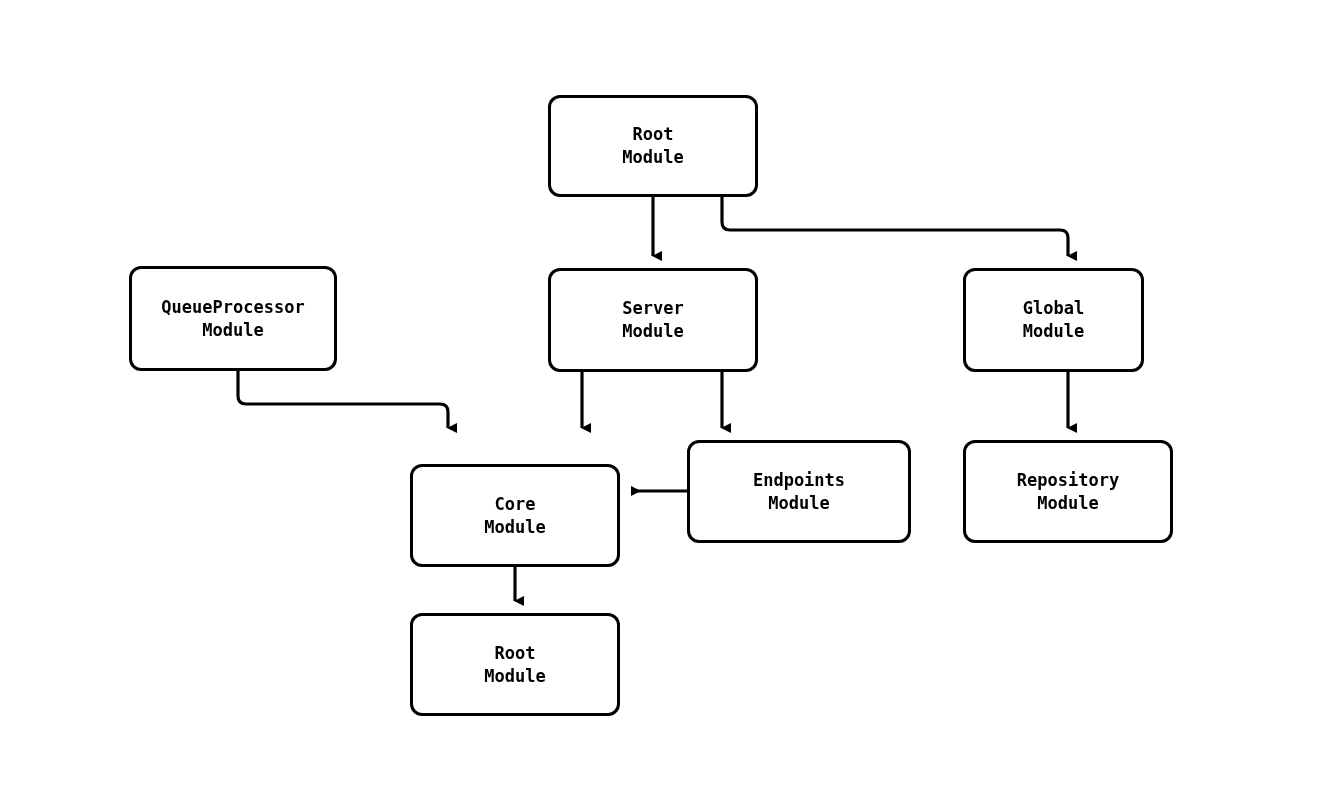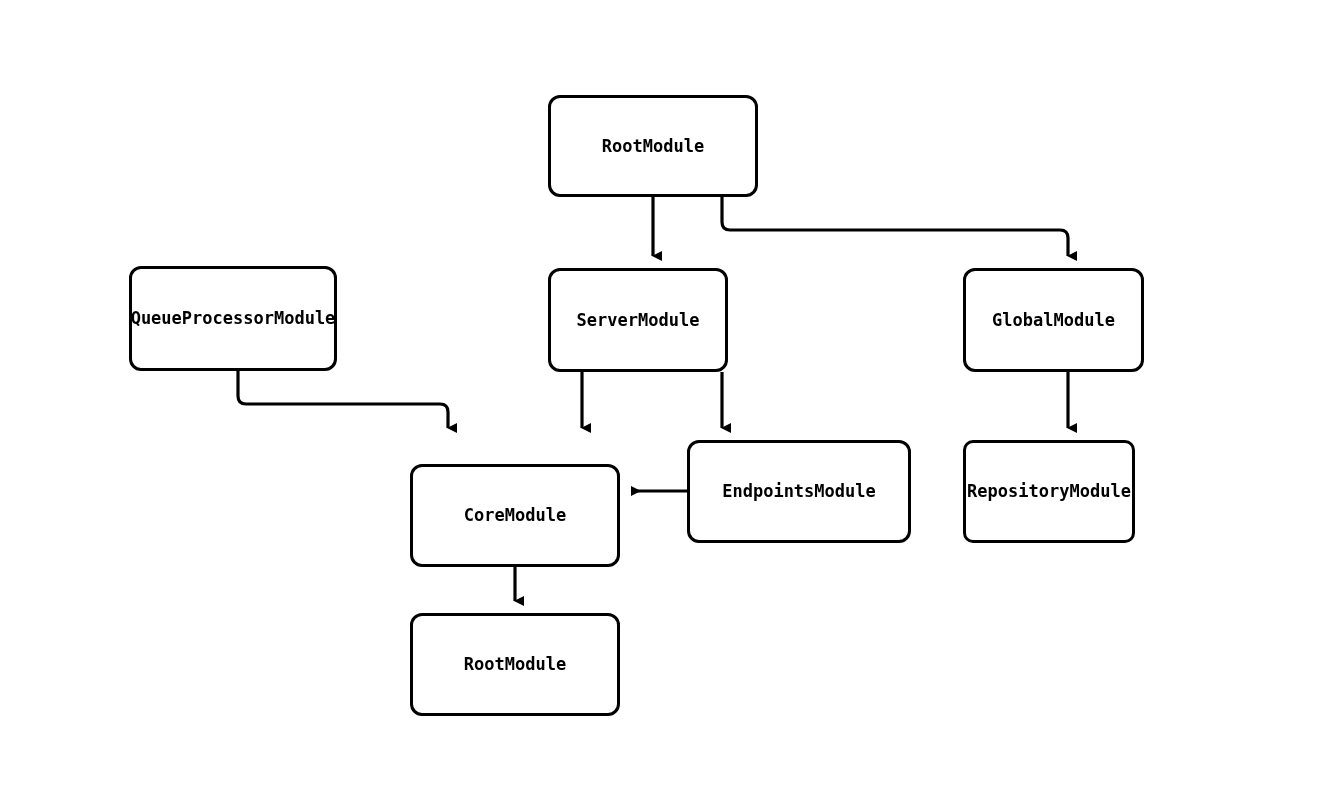--- a/index.html
+++ b/index.html
@@ -24,21 +24,21 @@
     height: 809px;
     pointer-events: none;
   }
   .node {
     position: absolute;
     box-sizing: border-box;
     border: 3px solid #000000;
     border-radius: 12px;
     background: #ffffff;
     display: flex;
-    flex-direction: row;
+    flex-direction: column;
     align-items: center;
     justify-content: center;
     text-align: center;
     color: #000000;
     font-family: "DejaVu Sans Mono", "Liberation Mono", monospace;
     font-size: 17px;
     font-weight: bold;
     line-height: 1.35;
     letter-spacing: 0px;
   }
@@ -98,41 +98,41 @@
   <div class="node" id="node-root" style="left: 548px; top: 95px; width: 210px; height: 102px;">
     <span class="node-line">Root</span>
     <span class="node-line">Module</span>
   </div>
 
   <div class="node" id="node-queueprocessor" style="left: 129px; top: 266px; width: 208px; height: 105px;">
     <span class="node-line">QueueProcessor</span>
     <span class="node-line">Module</span>
   </div>
 
-  <div class="node" id="node-server" style="left: 548px; top: 268px; width: 180px; height: 104px;">
+  <div class="node" id="node-server" style="left: 548px; top: 268px; width: 210px; height: 104px;">
     <span class="node-line">Server</span>
     <span class="node-line">Module</span>
   </div>
 
   <div class="node" id="node-global" style="left: 963px; top: 268px; width: 181px; height: 104px;">
     <span class="node-line">Global</span>
     <span class="node-line">Module</span>
   </div>
 
   <div class="node" id="node-core" style="left: 410px; top: 440px; width: 210px; height: 103px; margin-top: 24px;">
     <span class="node-line">Core</span>
     <span class="node-line">Module</span>
   </div>
 
   <div class="node" id="node-endpoints" style="left: 687px; top: 440px; width: 224px; height: 103px;">
     <span class="node-line">Endpoints</span>
     <span class="node-line">Module</span>
   </div>
 
-  <div class="node" id="node-repository" style="left: 963px; top: 440px; width: 172px; height: 103px; border-radius: 10px;">
+  <div class="node" id="node-repository" style="left: 963px; top: 440px; width: 210px; height: 103px;">
     <span class="node-line">Repository</span>
     <span class="node-line">Module</span>
   </div>
 
   <div class="node" id="node-queue" style="left: 410px; top: 613px; width: 210px; height: 103px;">
     <span class="node-line">Root</span>
     <span class="node-line">Module</span>
   </div>
 
 </div>

